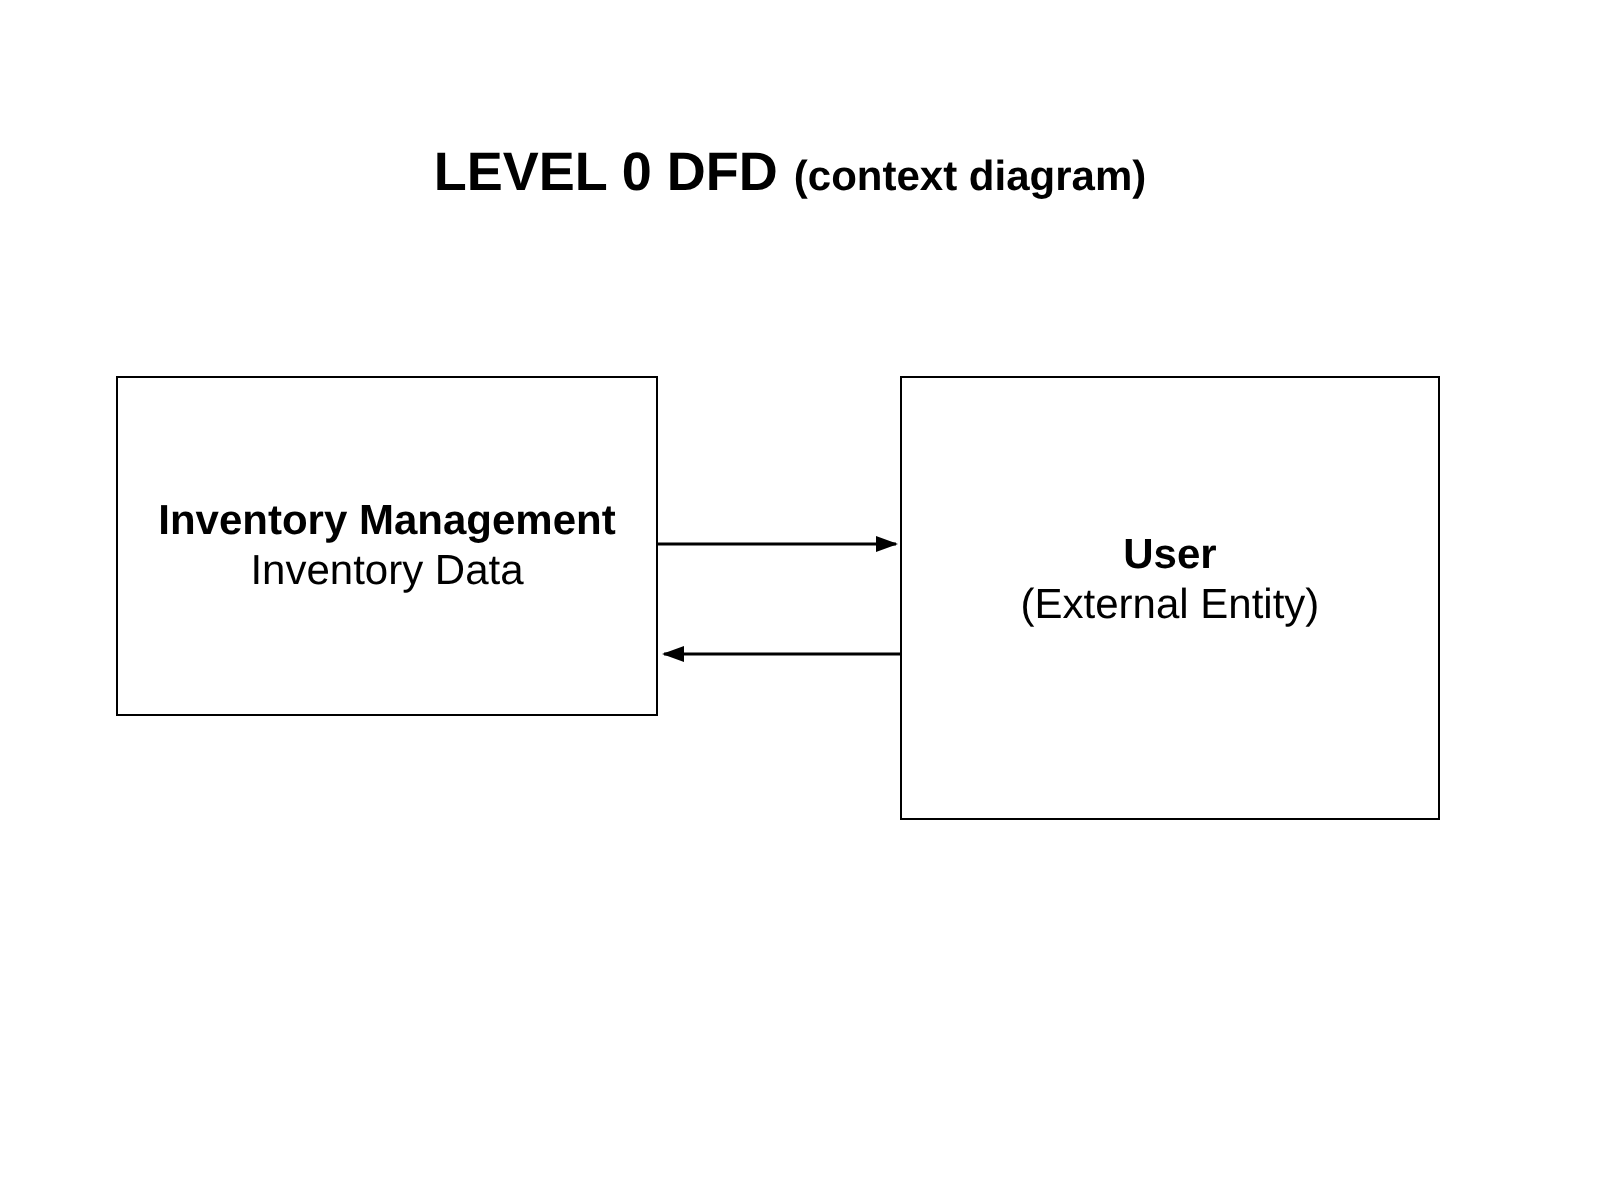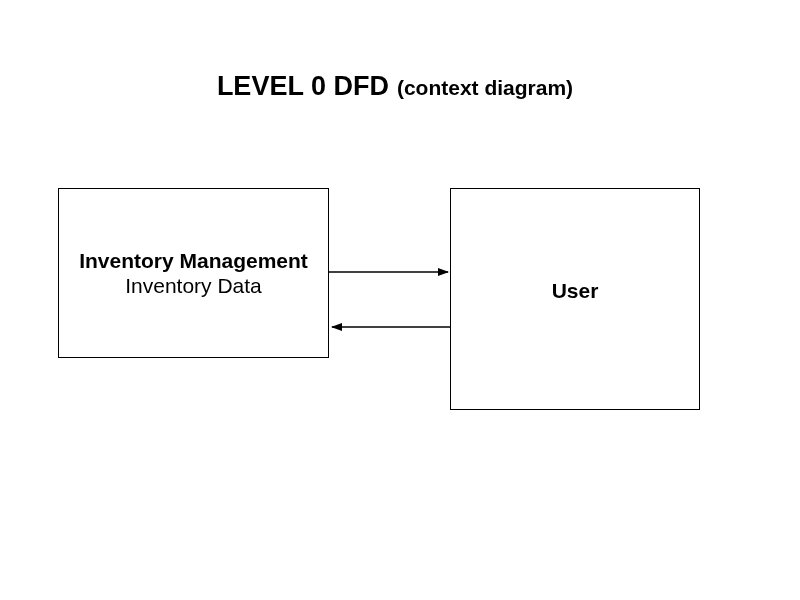--- a/index.html
+++ b/index.html
@@ -45,21 +45,21 @@
   }
   .process-box {
     left: 58px;
     top: 188px;
     width: 271px;
     height: 170px;
   }
   .entity-box {
     left: 450px;
     top: 188px;
-    width: 250px;
+    width: 270px;
     height: 222px;
   }
   .box-text {
     text-align: center;
     font-size: 21px;
     line-height: 25px;
   }
   .entity-box .box-text {
     transform: translateY(-9px);
   }
@@ -87,20 +87,21 @@
   <div class="box process-box">
     <div class="box-text">
       <div class="bold-line">Inventory Management</div>
       <div>Inventory Data</div>
     </div>
   </div>
 
   <div class="box entity-box">
     <div class="box-text">
       <div class="bold-line">User</div>
+      <div>(External Entity)</div>
     </div>
   </div>
 
   <svg class="arrows-layer" width="800" height="600" viewBox="0 0 800 600" xmlns="http://www.w3.org/2000/svg">
     <defs>
       <marker id="arrowhead" markerUnits="userSpaceOnUse" markerWidth="11" markerHeight="8" refX="10" refY="4" orient="auto">
         <path d="M0,0 L11,4 L0,8 Z" fill="#000000"></path>
       </marker>
     </defs>
     <line x1="329" y1="272" x2="448" y2="272" stroke="#000000" stroke-width="1.5" marker-end="url(#arrowhead)"></line>

